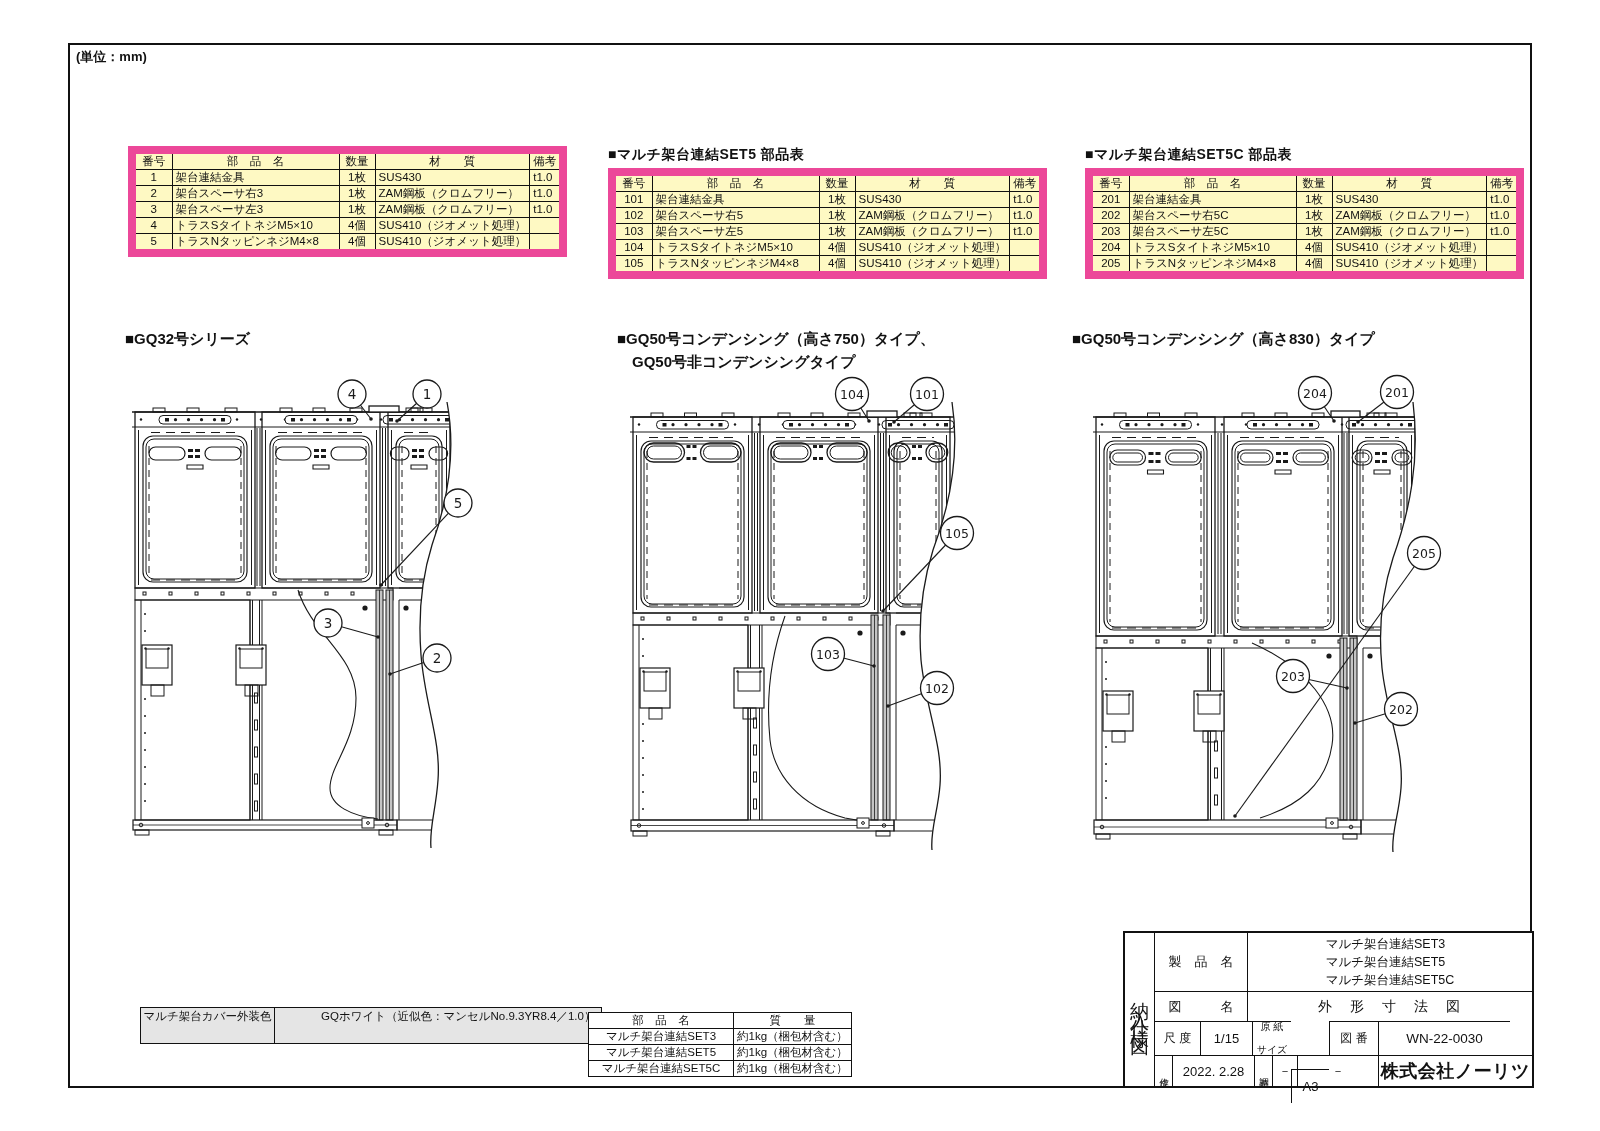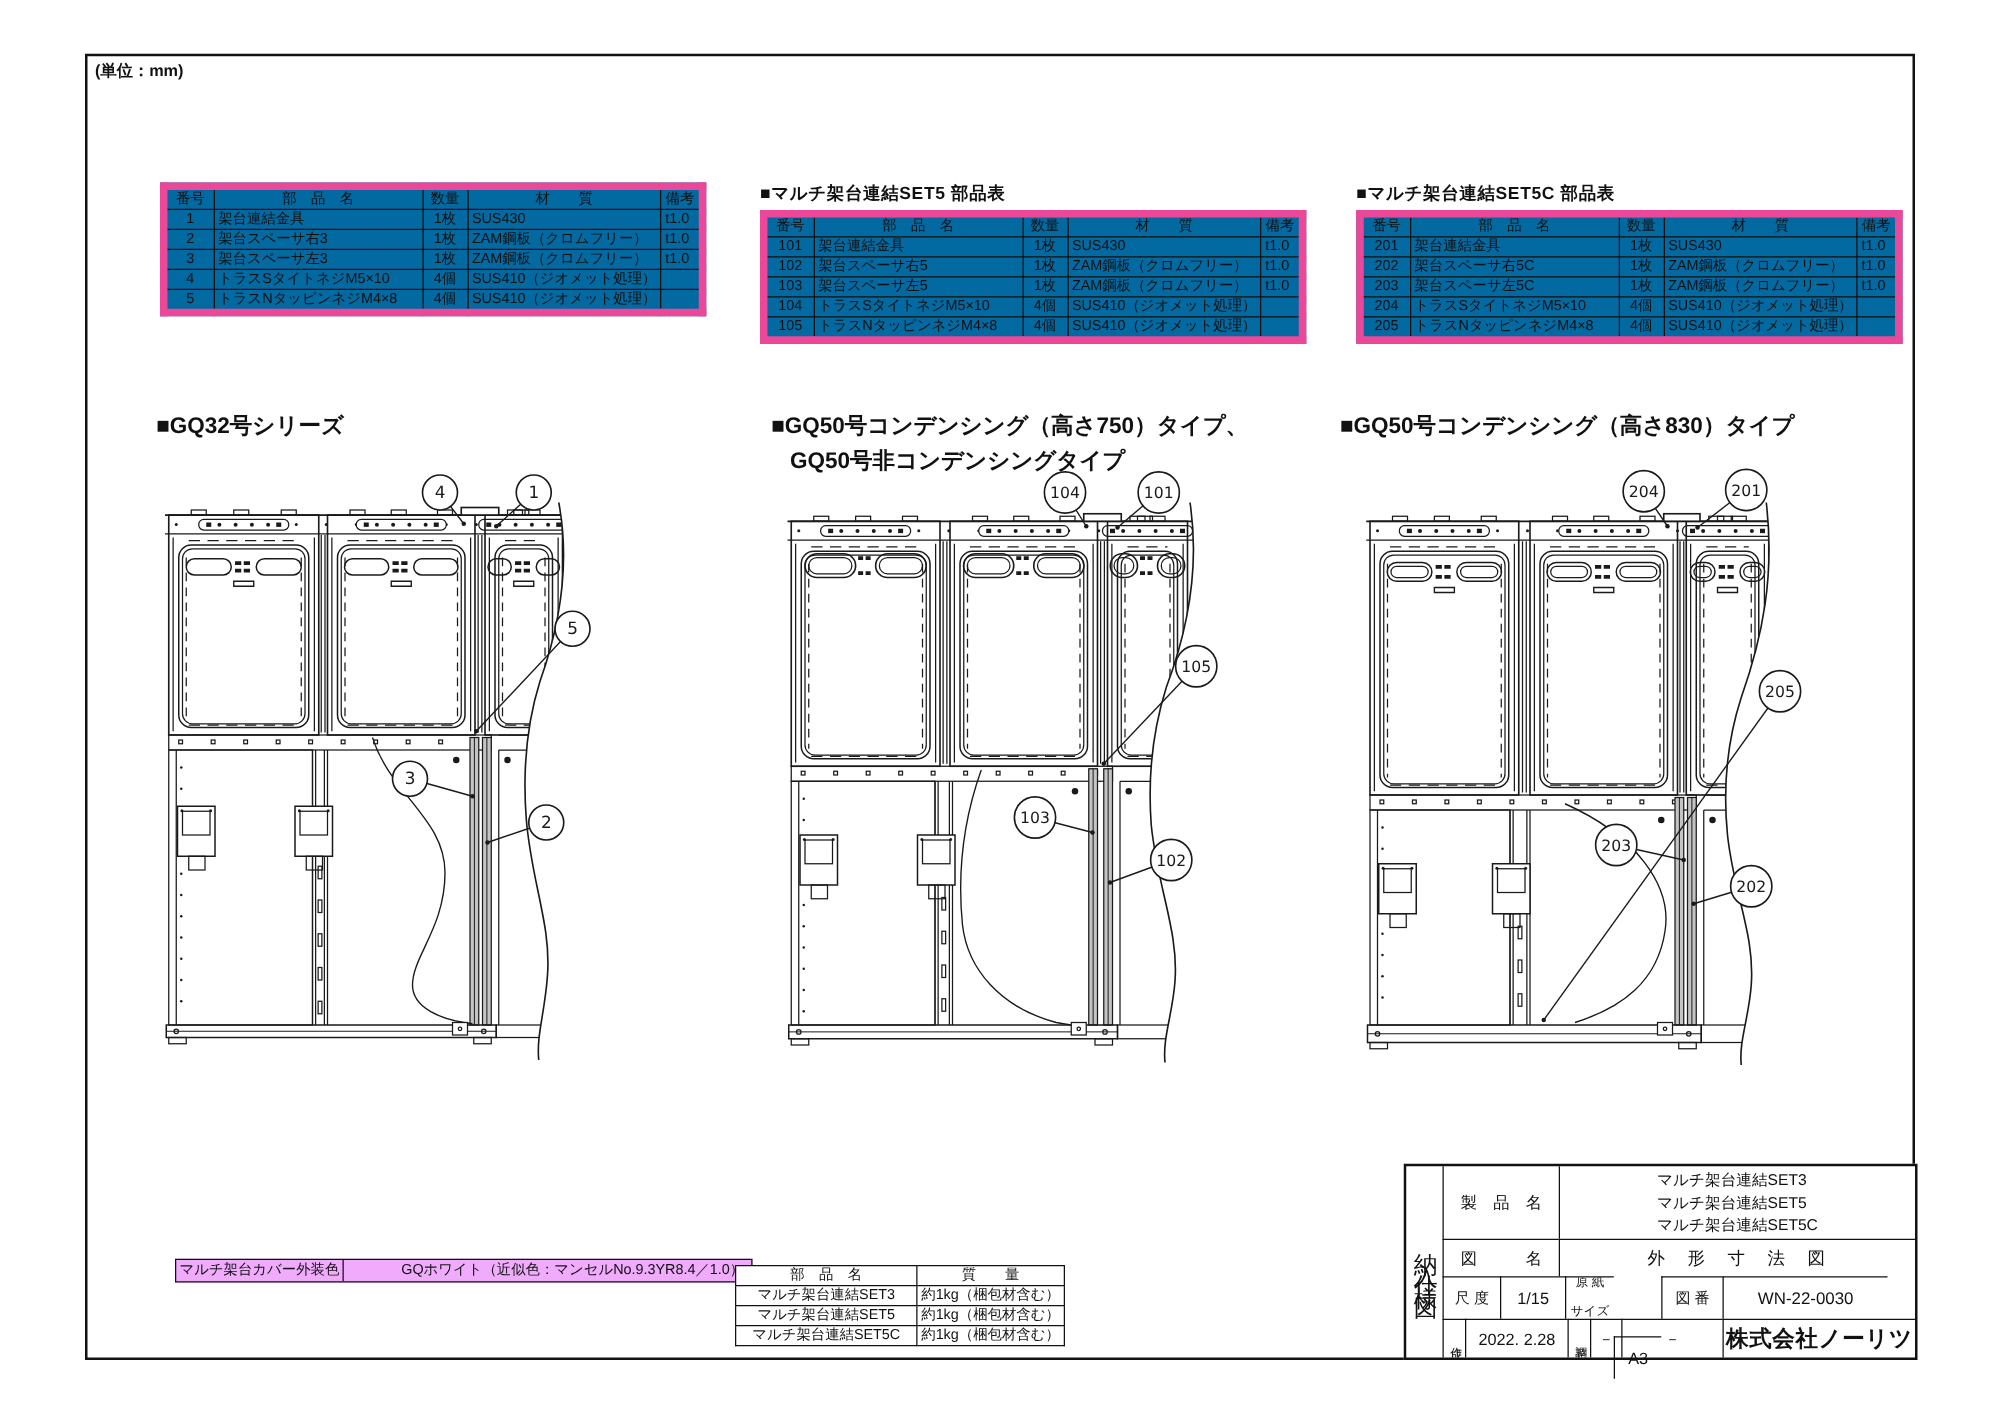--- a/index.html
+++ b/index.html
@@ -4,31 +4,31 @@
 <style>
   html,body{margin:0;padding:0;background:#fff;}
   .page{position:relative;width:1600px;height:1131px;background:#fff;overflow:hidden;
         font-family:"Liberation Sans","DejaVu Sans",sans-serif;color:#111;}
   .frame{position:absolute;left:68px;top:43px;width:1464px;height:1045px;
          border:2px solid #111;box-sizing:border-box;}
   .units-note{position:absolute;left:76px;top:48px;font-size:13px;font-weight:bold;}
   
   .ptable{position:absolute;}
   .ptitle{font-size:14px;font-weight:600;letter-spacing:.5px;margin-bottom:4px;white-space:nowrap;}
-  .ptable table{border-collapse:collapse;table-layout:fixed;border:6px solid #ec4899;background:#0369a1;}
+  .ptable table{border-collapse:collapse;table-layout:fixed;border:8px solid #ec4899;background:#fef9c3;}
   .ptable td{border:1px solid #111;height:15px;padding:0 3px;font-size:11.5px;line-height:1;
              white-space:nowrap;overflow:hidden;}
   .ptable tr.hd td{text-align:center;}
   .ptable td.c0,.ptable td.c2{text-align:center;}
   
-  .stitle{position:absolute;font-size:18px;font-weight:600;white-space:nowrap;line-height:1.55;}
+  .stitle{position:absolute;font-size:15px;font-weight:600;white-space:nowrap;line-height:1.55;}
   .stitle .l2{padding-left:15px;}
   
-  .cnote{position:absolute;left:140px;top:1007px;display:flex;font-size:11.5px;line-height:17px;height:19px;
-         border:1px solid #111;box-sizing:border-box;background:#f0abfc;white-space:nowrap;}
+  .cnote{position:absolute;left:140px;top:1007px;display:flex;font-size:11.5px;line-height:17px;height:37px;
+         border:1px solid #111;box-sizing:border-box;background:#e5e5e5;white-space:nowrap;}
   .cnote .k{width:133px;text-align:center;border-right:1px solid #111;}
   .cnote .v{padding:0 6px;margin-left:40px;}
   
   .mtable{position:absolute;left:588px;top:1012px;}
   .mtable table{border-collapse:collapse;table-layout:fixed;border:1.5px solid #111;background:#fff;}
   .mtable td{border:1px solid #111;height:15px;font-size:11.5px;line-height:1;text-align:center;
              padding:0 3px;white-space:nowrap;}
   
   .tb{position:absolute;left:1123px;top:931px;width:411px;height:157px;border:2px solid #111;
       box-sizing:border-box;background:#fff;}

